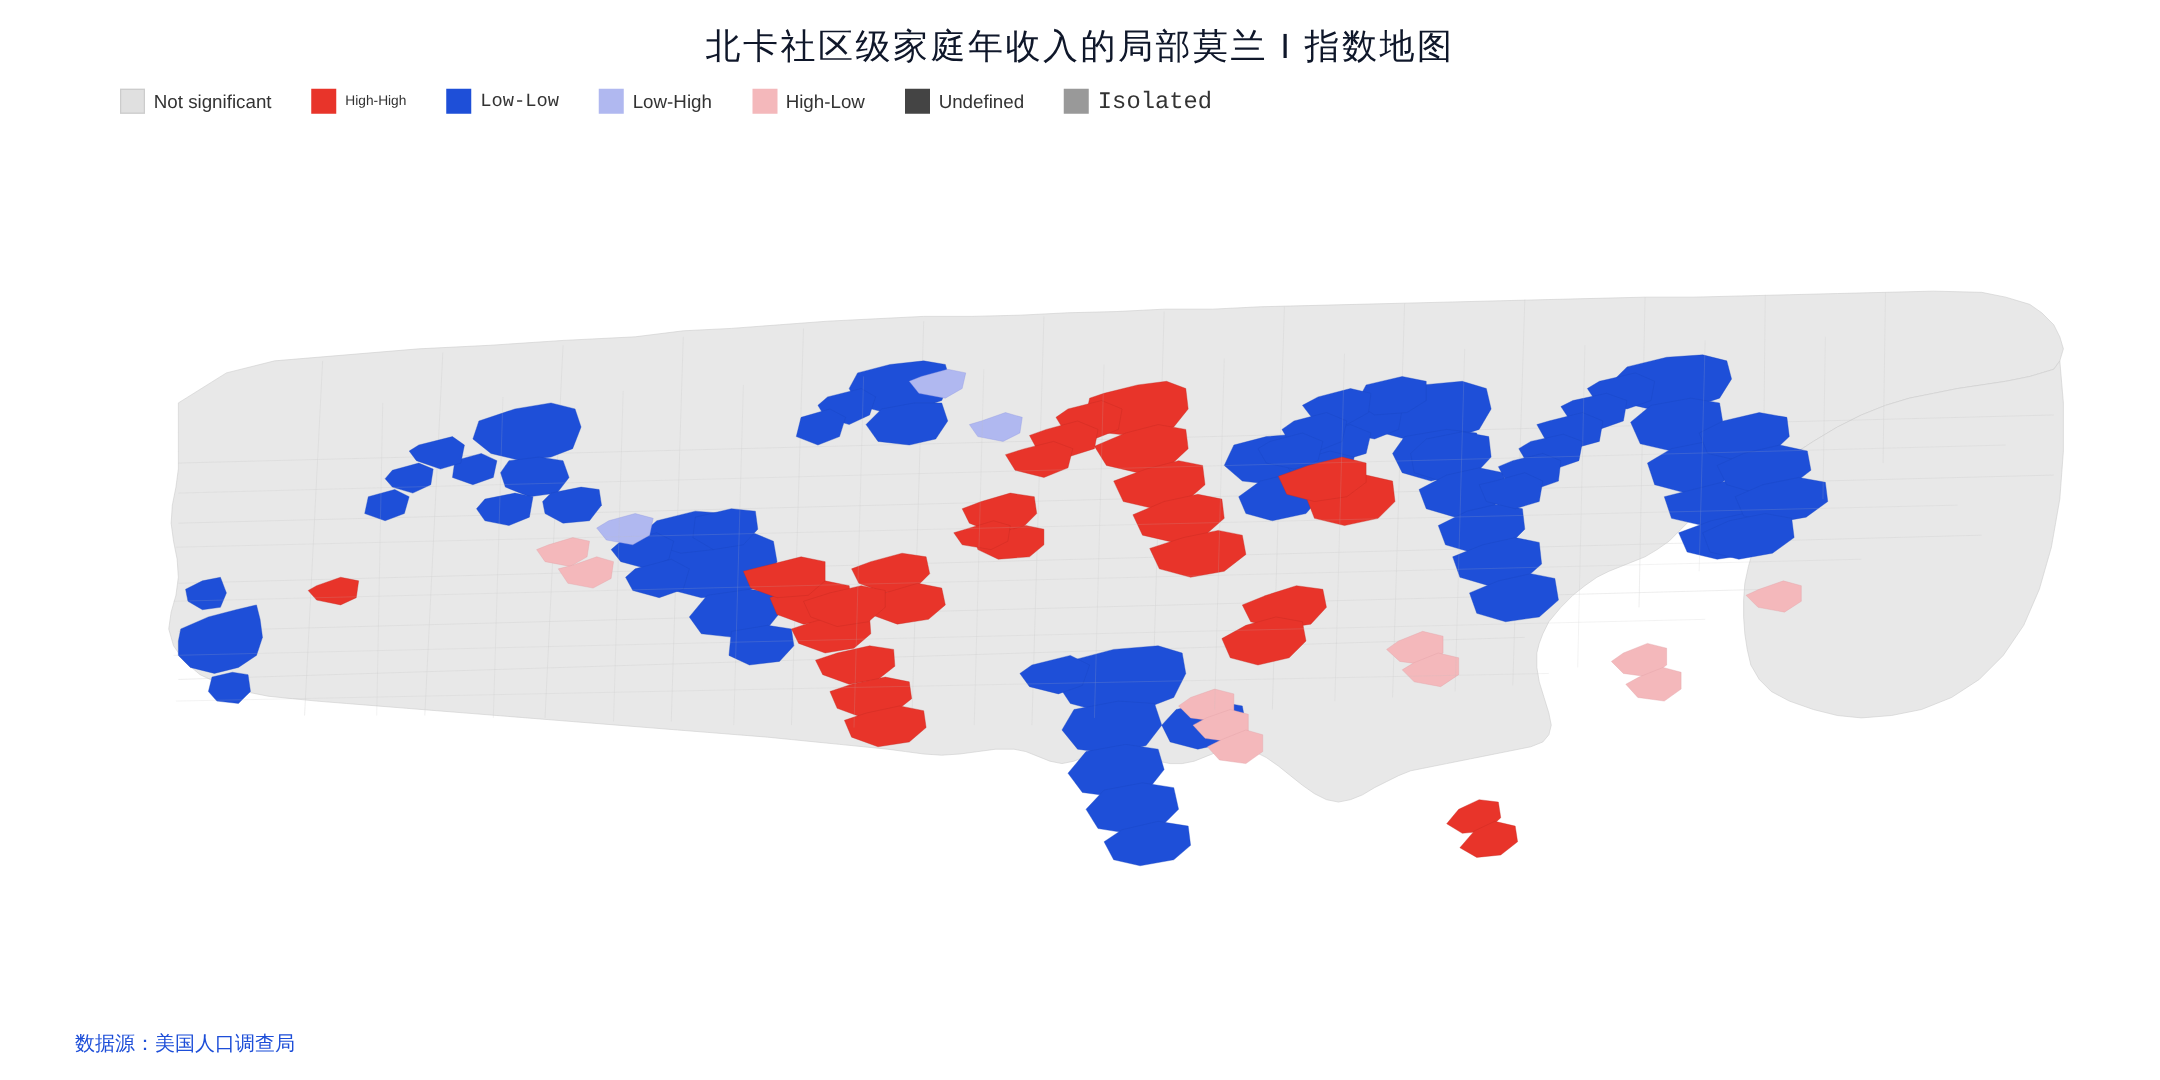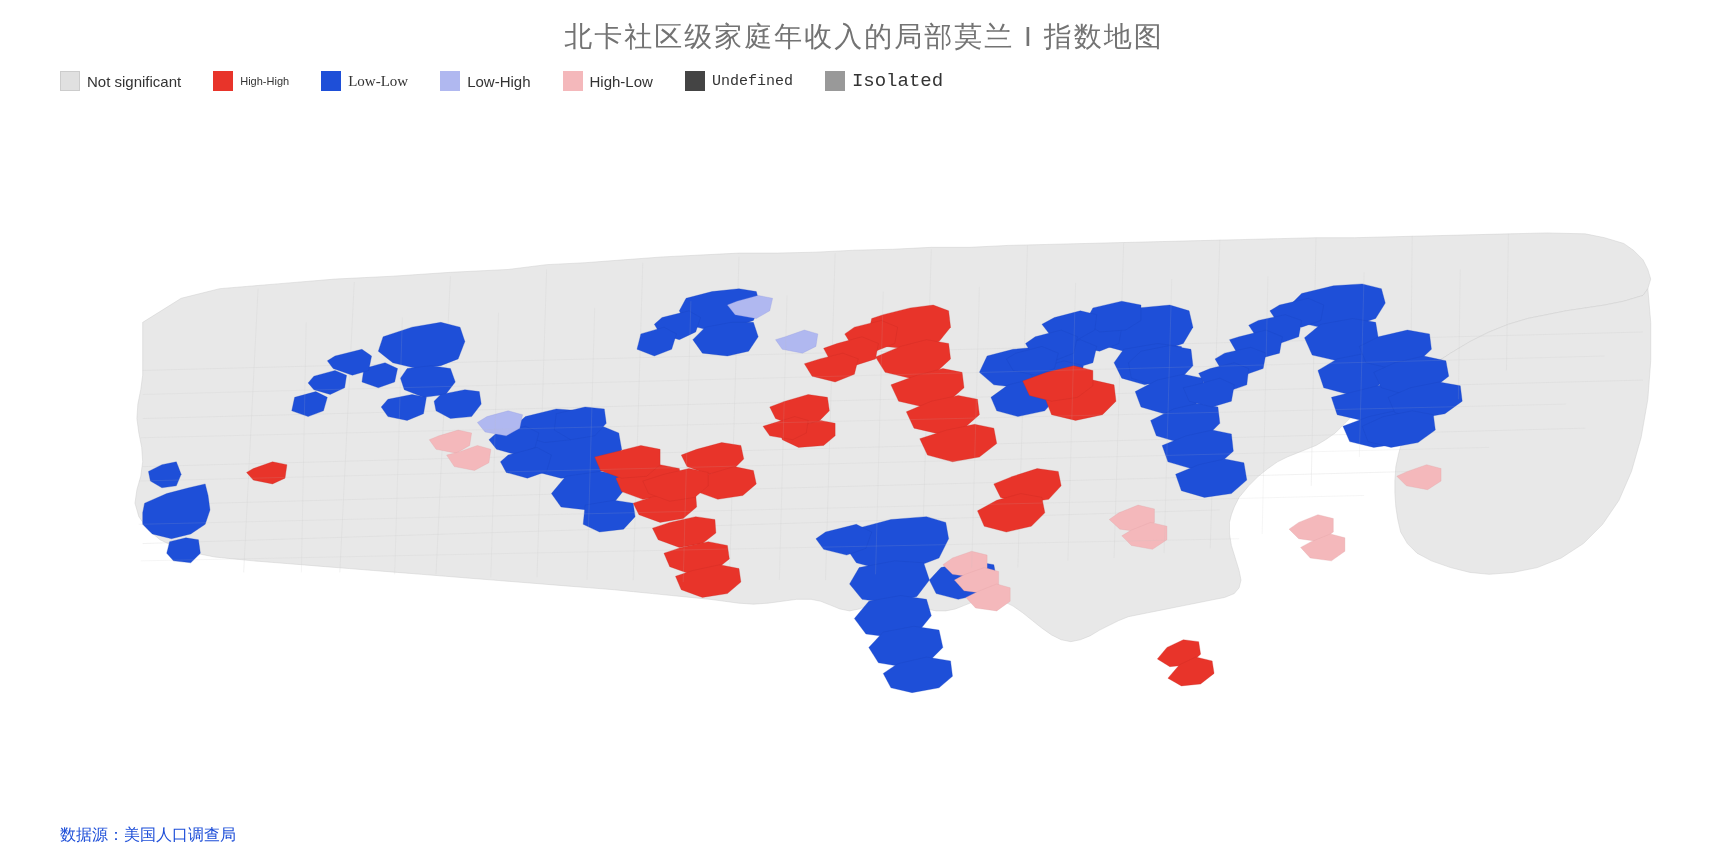--- a/index.html
+++ b/index.html
@@ -9,30 +9,30 @@
       background: #ffffff;
       font-family: 'SimHei', 'Microsoft YaHei', sans-serif;
       overflow: hidden;
       position: relative;
     }
 
     #title {
       text-align: center;
       font-size: 28px;
       font-weight: normal;
-      color: #737373;
+      color: #0f172a;
       padding-top: 18px;
       letter-spacing: 2px;
     }
 
     #legend {
       display: flex;
       align-items: center;
       justify-content: flex-start;
-      padding: 14px 60px;
+      padding: 14px 96px;
       gap: 0px;
       flex-wrap: wrap;
     }
 
     .legend-item {
       display: flex;
       align-items: center;
       margin-right: 32px;
       font-size: 15px;
       color: #333;
@@ -77,33 +77,33 @@
 <div class="legend-item">
       <span class="legend-swatch" style="background-color: rgb(224, 224, 224); border: 1px solid rgb(204, 204, 204);"></span>
       <span style="font-family: Arial, sans-serif; font-size: 15px;">Not significant</span>
     </div>
     <div class="legend-item">
       <span class="legend-swatch" style="background-color: rgb(232, 52, 42);"></span>
       <span style="font-family: Arial, sans-serif; font-size: 11px;">High-High</span>
     </div>
     <div class="legend-item">
       <span class="legend-swatch" style="background-color: rgb(30, 79, 216);"></span>
-      <span style="font-family: Liberation Serif, serif; font-size: 15px;">Low-Low</span>
+      <span style="font-family: Liberation Mono, monospace; font-size: 15px;">Low-Low</span>
     </div>
     <div class="legend-item">
       <span class="legend-swatch" style="background-color: rgb(176, 184, 240);"></span>
       <span style="font-family: Liberation Sans, sans-serif; font-size: 15px;">Low-High</span>
     </div>
     <div class="legend-item">
       <span class="legend-swatch" style="background-color: rgb(244, 184, 187);"></span>
       <span style="font-family: Arial, sans-serif; font-size: 15px;">High-Low</span>
     </div>
     <div class="legend-item">
       <span class="legend-swatch" style="background-color: rgb(68, 68, 68);"></span>
-      <span style="font-family: Liberation Mono, monospace; font-size: 15px;">Undefined</span>
+      <span style="font-family: Liberation Sans, sans-serif; font-size: 15px;">Undefined</span>
     </div>
     <div class="legend-item">
       <span class="legend-swatch" style="background-color: rgb(153, 153, 153);"></span>
       <span style="font-family: Liberation Mono, monospace; font-size: 19px;">Isolated</span>
     </div>
   </div>
 
 <div id="map-container">
   <svg id="map-svg" viewBox="0 0 1660 680" xmlns="http://www.w3.org/2000/svg">
 

